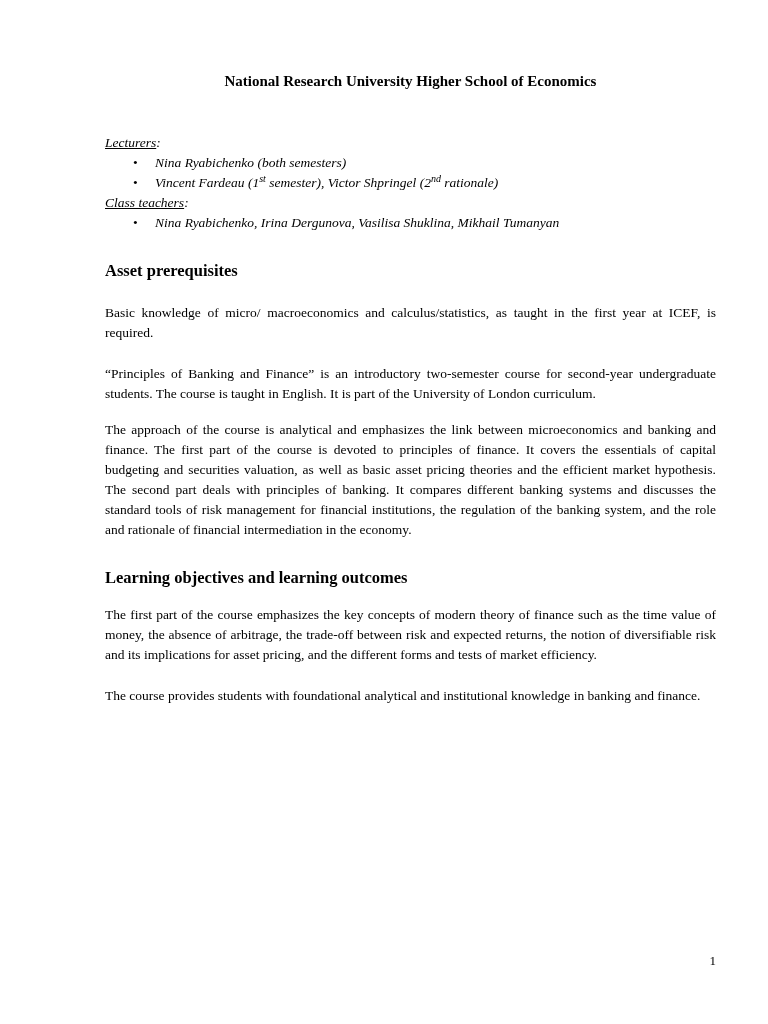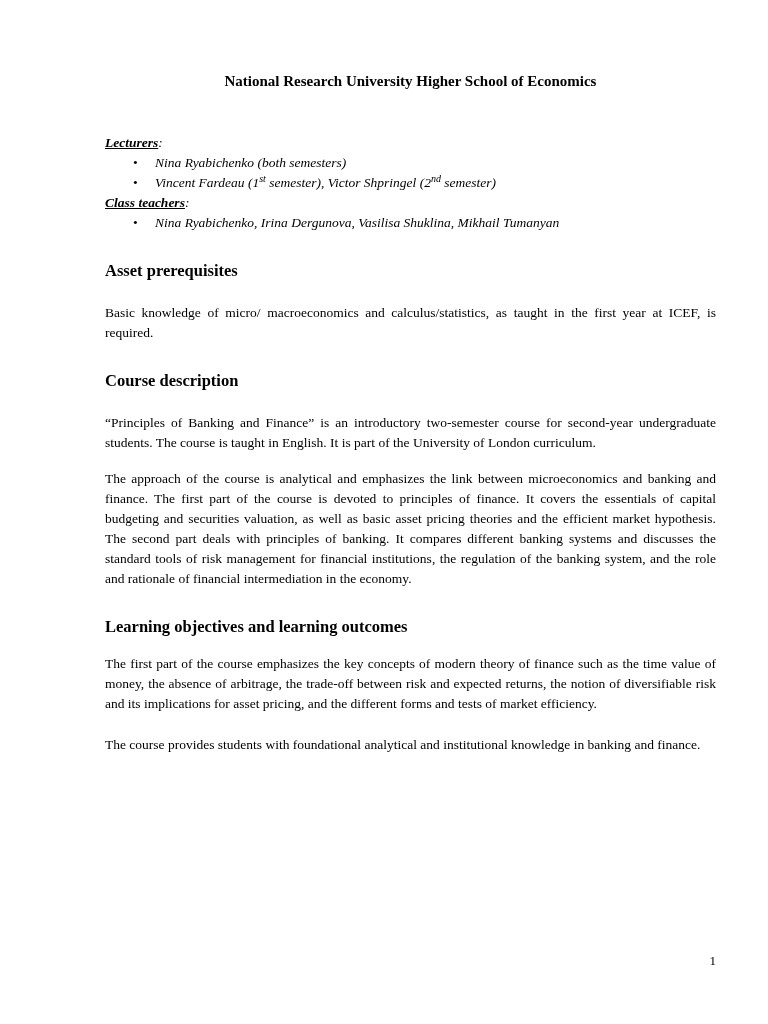--- a/index.html
+++ b/index.html
@@ -35,21 +35,21 @@
     font-weight: bold;
     font-size: 15px;
     line-height: 21px;
   }
   .staff {
     margin-top: 42px;
     font-size: 13.5px;
     line-height: 20px;
     font-style: italic;
   }
-  .staff-label { text-decoration: underline; font-weight: bold; }
+  .staff-label { text-decoration: underline; }
   .staff-list { margin: 0; padding: 0; list-style: none; }
   .staff-item { padding-left: 50px; position: relative; }
   .staff-item .bullet {
     position: absolute;
     left: 28px;
     font-style: normal;
   }
   sup { font-size: 10px; line-height: 0; }
   .section-heading {
     margin-top: 27px;
@@ -77,35 +77,34 @@
 <div class="page">
   <div class="content">
 
     <div class="doc-title">National Research University Higher School of Economics</div>
 
 
     <div class="staff">
       <div><span class="staff-label">Lecturers</span><span>:</span></div>
       <ul class="staff-list">
         <li class="staff-item"><span class="bullet">•</span><span>Nina Ryabichenko (both semesters)</span></li>
-        <li class="staff-item"><span class="bullet">•</span><span>Vincent Fardeau (1</span><sup>st</sup><span> semester), Victor Shpringel (2</span><sup>nd</sup><span> semester)</span></li>
+        <li class="staff-item"><span class="bullet">•</span><span>Vincent Fardeau (1</span><sup>st</sup><span> semester), Victor Shpringel (2</span><sup>nd</sup><span> rationale)</span></li>
       </ul>
       <div><span class="staff-label">Class teachers</span><span>:</span></div>
       <ul class="staff-list">
         <li class="staff-item"><span class="bullet">•</span><span>Nina Ryabichenko, Irina Dergunova, Vasilisa Shuklina, Mikhail Tumanyan</span></li>
       </ul>
     </div>
 
     <div>
       <div class="section-heading">Asset prerequisites</div>
       <p class="para para-first">Basic knowledge of micro/ macroeconomics and calculus/statistics, as taught in the first year at ICEF, is required.</p>
     </div>
 
     <div>
-      <div class="section-heading">Course description</div>
       <p class="para para-first">“Principles of Banking and Finance” is an introductory two-semester course for second-year undergraduate students. The course is taught in English. It is part of the University of London curriculum.</p>
       <p class="para">The approach of the course is analytical and emphasizes the link between microeconomics and banking and finance. The first part of the course is devoted to principles of finance. It covers the essentials of capital budgeting and securities valuation, as well as basic asset pricing theories and the efficient market hypothesis. The second part deals with principles of banking. It compares different banking systems and discusses the standard tools of risk management for financial institutions, the regulation of the banking system, and the role and rationale of financial intermediation in the economy.</p>
     </div>
 
     <div>
       <div class="section-heading">Learning objectives and learning outcomes</div>
       <p class="para">The first part of the course emphasizes the key concepts of modern theory of finance such as the time value of money, the absence of arbitrage, the trade-off between risk and expected returns, the notion of diversifiable risk and its implications for asset pricing, and the different forms and tests of market efficiency.</p>
       <p class="para para-first">The course provides students with foundational analytical and institutional knowledge in banking and finance.</p>
     </div>
 

